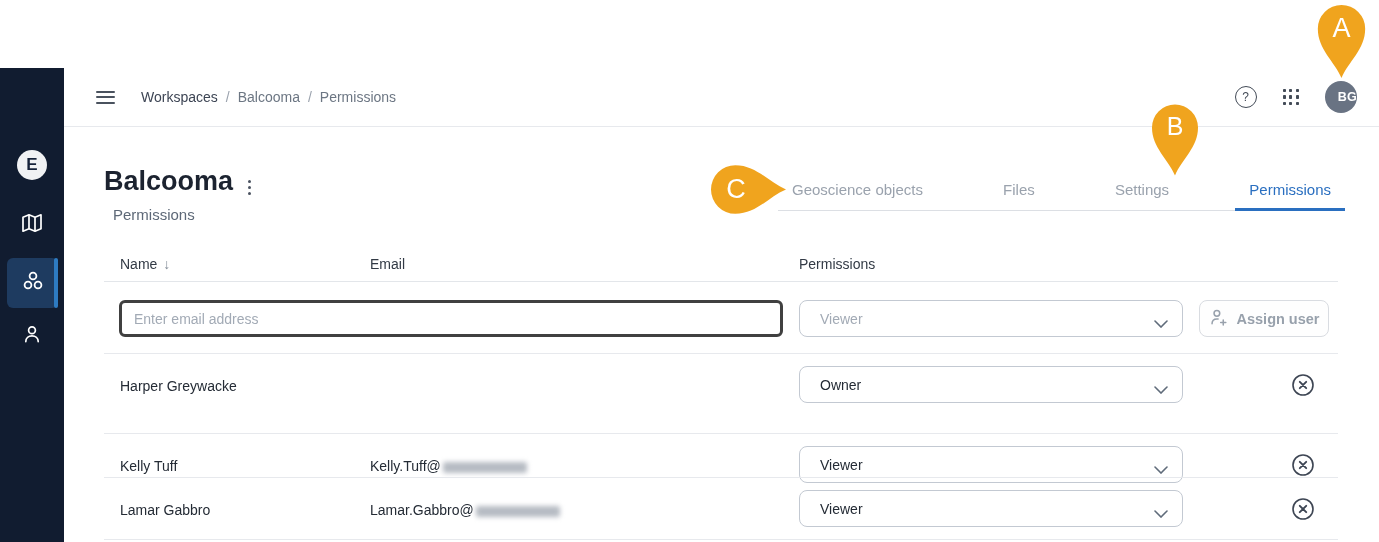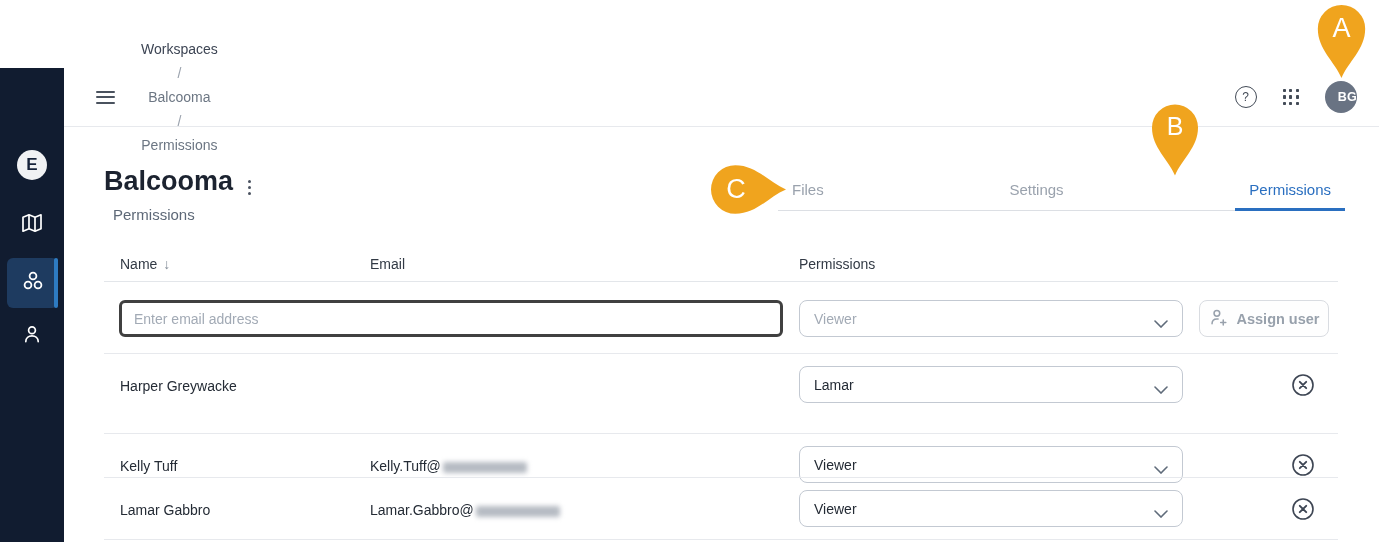--- a/index.html
+++ b/index.html
@@ -18,21 +18,21 @@
   .nav-active { position:absolute; left:7px; top:190px; width:51px; height:50px; background:#1E3B60;
                 border-radius:6px; display:flex; align-items:center; justify-content:center; }
   .nav-active::after { content:""; position:absolute; right:0; top:0; bottom:0; width:4px;
                        background:#2E7BC2; border-radius:2px; }
 
   
   .appbar { position:absolute; left:64px; top:68px; right:0; height:59px; background:#fff;
             border-bottom:1px solid #e7e9ed; display:flex; align-items:center; padding:0 22px 0 32px; }
   .hamburger { width:19px; height:13px; display:flex; flex-direction:column; justify-content:space-between; cursor:pointer; }
   .hamburger span { height:2px; background:#4a525e; border-radius:1px; }
-  .breadcrumb { margin-left:26px; display:flex; align-items:center; font-size:14px; gap:8px;flex-direction:column; }
+  .breadcrumb { margin-left:26px; display:flex; align-items:center; font-size:14px; gap:8px; }
   .bc-root { color:#3d4554; }
   .bc-sep { color:#9aa2ad; }
   .bc-item { color:#6c7683; }
   .appbar-spacer { flex:1; }
   .appbar-right { display:flex; align-items:center; gap:26px; }
   .help-icon { width:22px; height:22px; border:1.5px solid #434b57; border-radius:50%;
                display:flex; align-items:center; justify-content:center; font-size:12px; color:#434b57; }
   .grid-icon { display:grid; grid-template-columns:repeat(3,3.2px); grid-template-rows:repeat(3,3.2px); gap:3.4px; }
   .grid-icon i { background:#434b57; border-radius:0.8px; }
   .avatar { width:32px; height:32px; border-radius:50%; background:#697383; color:#fff;
@@ -58,21 +58,21 @@
   .th-name { left:16px; display:flex; align-items:center; gap:6px; }
   .sort-arrow { color:#848e99; font-size:14px; }
   .th-email { left:266px; }
   .th-perms { left:695px; }
 
   .assign-row { position:absolute; left:104px; right:41px; top:300px; height:37px; }
   .email-input { position:absolute; left:15px; top:0; width:664px; height:37px; border:3px solid #404040;
                  border-radius:6px; padding:0 12px; font-size:14px; color:#242b35; font-family:"Liberation Sans",sans-serif; outline:none; }
   .email-input::placeholder { color:#a2aab5; }
   .selectbox { position:absolute; left:695px; width:384px; height:37px; border:1px solid #c3c9d2; border-radius:8px;
-               background:#fff; display:flex; align-items:center; padding:0 38px 0 14px; font-size:14px; cursor:pointer; }
+               background:#fff; display:flex; align-items:center; padding:0 38px 0 20px; font-size:14px; cursor:pointer; }
   .selectbox .chev { position:absolute; right:14px; top:50%; margin-top:-4px; }
   .select-placeholder { color:#a2aab5; }
   .select-value { color:#242b35; }
   .assign-btn { position:absolute; left:1095px; top:0; width:130px; height:37px; border:1px solid #d9dce1;
                 border-radius:8px; background:#fefefe; display:flex; align-items:center; justify-content:center;
                 gap:9px; font-size:14.5px; font-weight:700; color:#98a1ac; cursor:pointer; }
 
   .trow { position:absolute; left:104px; right:41px; height:62px; border-top:1px solid #e7e9ed; }
   .trow .name { position:absolute; left:16px; top:24px; font-size:14px; color:#242b35; }
   .trow .email { position:absolute; left:266px; top:24px; font-size:14px; color:#242b35; white-space:nowrap; }
@@ -166,20 +166,21 @@
 
   <h1 class="title">Balcooma</h1>
   <div class="kebab">
       <i></i>
       <i></i>
       <i></i>
     </div>
   <div class="subtitle">Permissions</div>
 
   <div class="tabbar">
+    <div class="tab">Geoscience objects</div>
     <div class="tab">Files</div>
     <div class="tab">Settings</div>
     <div class="tab active">Permissions</div>
   </div>
 
   <div class="thead">
     <div class="th th-name">
       <span>Name</span>
       <span class="sort-arrow">↓</span>
     </div>
@@ -205,21 +206,21 @@
           <path d="M15 12.6 V18 M12.3 15.3 H17.7"></path>
         </svg>
       </span>
       <span>Assign user</span>
     </button>
   </div>
 
   <div class="trow" style="top:353px;">
     <div class="name">Harper Greywacke</div>
     <div class="selectbox">
-      <span class="select-value">Lamar</span>
+      <span class="select-value">Owner</span>
       <span class="chev">
         <svg width="14" height="8" viewBox="0 0 14 8" fill="none" stroke="#5f6b7a" stroke-width="1.6" stroke-linecap="round">
             <path d="M1 1 L7 7 L13 1"></path>
           </svg>
       </span>
     </div>
     <button class="remove-btn">
       <svg width="24" height="24" viewBox="0 0 24 24" fill="none" stroke="#3d4553" stroke-width="1.6" stroke-linecap="round">
         <circle cx="12" cy="12" r="10"></circle>
         <path d="M8.8 8.8 L15.2 15.2 M15.2 8.8 L8.8 15.2" stroke-width="1.9"></path>

